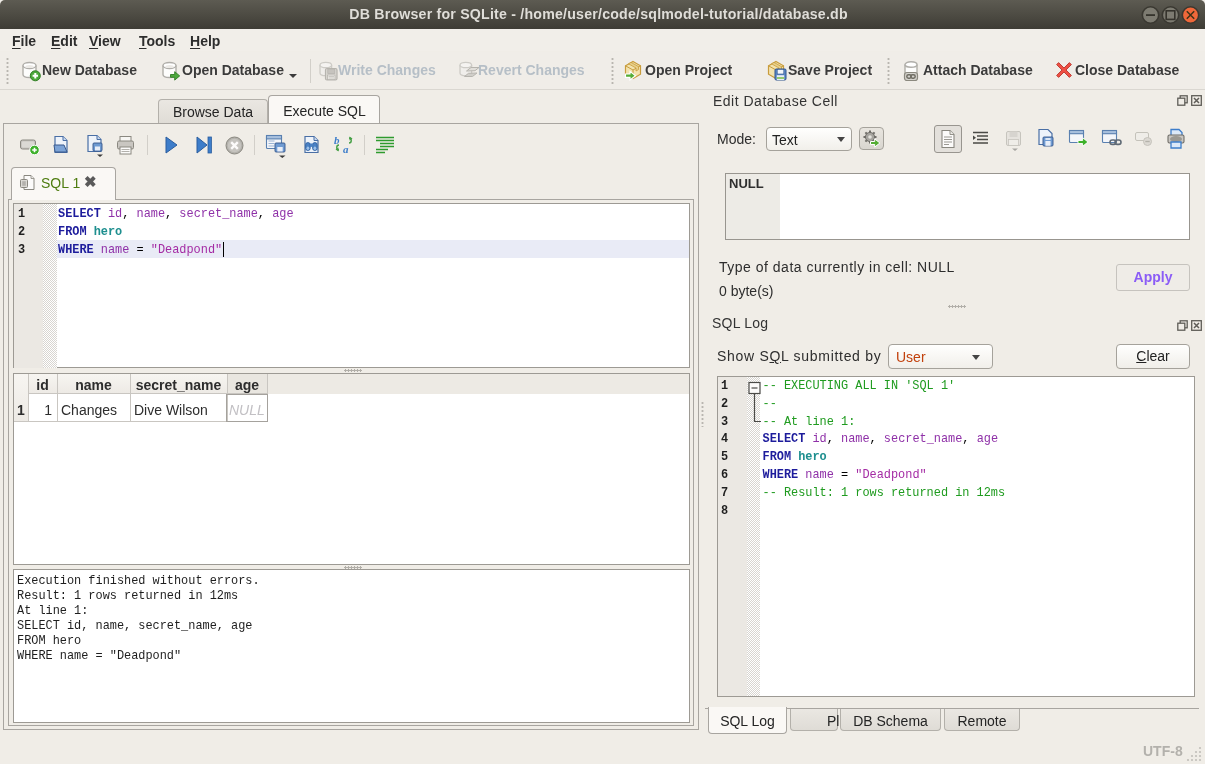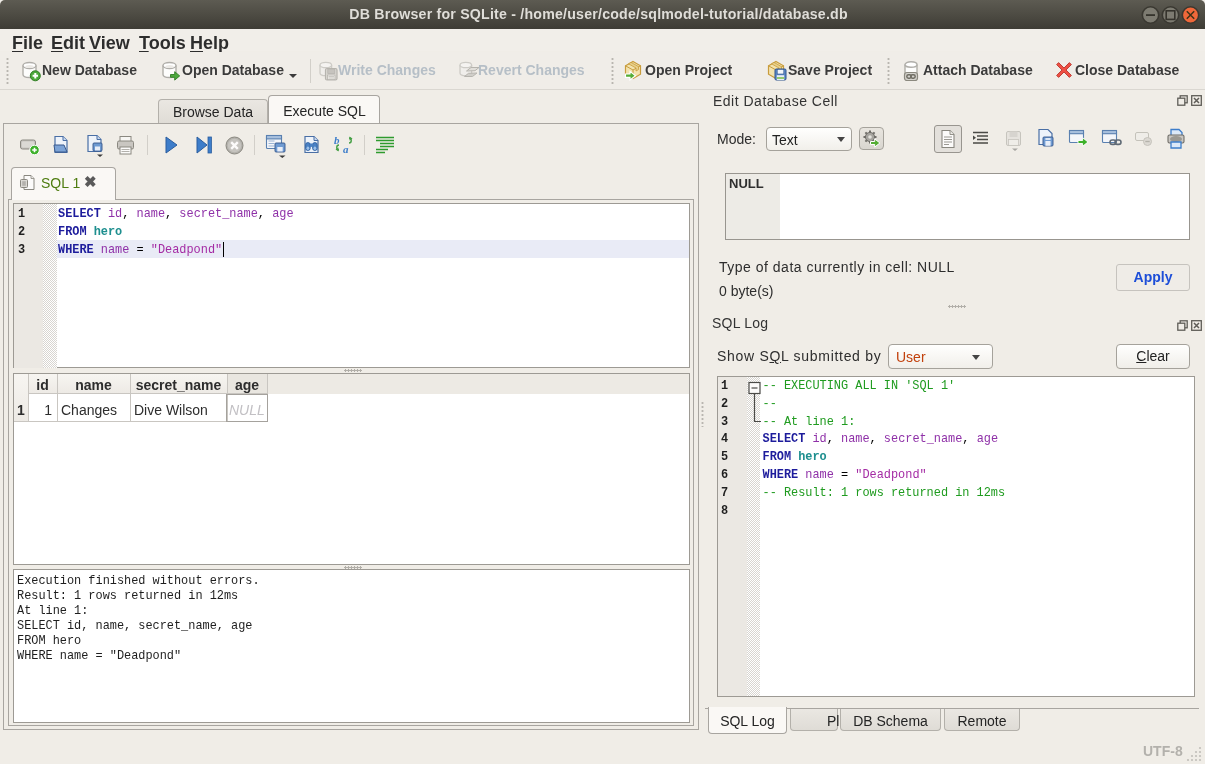--- a/index.html
+++ b/index.html
@@ -6,21 +6,21 @@
   #win{position:relative;width:1205px;height:764px;background:#F0EDE7;overflow:hidden;
        font-family:"Liberation Sans",sans-serif;}
   .abs{position:absolute;}
   .mono{font-family:"Liberation Mono",monospace;}
   
   #titlebar{left:0;top:0;width:1205px;height:29px;border-radius:5px 5px 0 0;}
   #title-text{left:-4px;top:6px;width:1205px;text-align:center;color:#dfddd8;
     font-size:14.2px;font-weight:bold;letter-spacing:0.2px;}
   
   #menubar{left:0;top:29px;width:1205px;height:22px;background:#F1EEE9;}
-  .menuitem{top:33px;font-size:18px;color:#2d2d2d;font-weight:600;}
+  .menuitem{top:33px;font-size:14px;color:#2d2d2d;font-weight:600;}
   .menuitem u{text-decoration-thickness:1px;text-underline-offset:2px;}
   
   #toolbar{left:0;top:52px;width:1205px;height:38px;background:#F0EDE8;
     border-bottom:1px solid #DAD7D1;box-sizing:border-box;}
   .tbtext{top:62px;font-size:14px;color:#3b3b3b;font-weight:600;}
   .tbtext.dis{color:#b6bfc7;}
   .tbsep{top:59px;width:1px;height:24px;background:#D2CFC9;}
   .tbhandle{top:57px;width:3px;height:28px;
     background-image:radial-gradient(circle,#b9b6b0 1px,transparent 1.2px);
     background-size:3px 4px;}
@@ -355,21 +355,21 @@
   <div class="abs" style="left:701px;top:401px;width:3px;height:26px;
     background-image:radial-gradient(circle,#b9b6b0 1px,transparent 1.2px);background-size:3px 4px;"></div>
 
   <div class="abs" style="left:725px;top:173px;width:465px;height:67px;border:1px solid #98958F;background:#fff;box-sizing:border-box;">
     <div class="abs" style="left:0;top:0;width:54px;height:65px;background:#EDEBE6;"></div>
     <div class="abs" style="left:3px;top:2px;font-size:13px;font-weight:bold;color:#2f2f2f;">NULL</div>
   </div>
   <div class="abs" style="left:719px;top:259px;font-size:14px;letter-spacing:0.5px;color:#2d2d2d;">Type of data currently in cell: NULL</div>
   <div class="abs" style="left:719px;top:283px;font-size:14px;color:#2d2d2d;">0 byte(s)</div>
   <div class="abs" style="left:1116px;top:264px;width:74px;height:27px;border:1px solid #C6C3BE;border-radius:3px;
-     background:#EFECE7;box-sizing:border-box;text-align:center;font-size:14px;color:#1d4ed8;font-weight:600;line-height:25px;">Apply</div>
+     background:#EFECE7;box-sizing:border-box;text-align:center;font-size:14px;color:#8b5cf6;font-weight:600;line-height:25px;">Apply</div>
 
   <div class="abs" style="left:712px;top:315px;font-size:14px;letter-spacing:0.2px;color:#333;">SQL Log</div>
   <div class="abs" style="left:717px;top:348px;font-size:14px;letter-spacing:0.7px;color:#2d2d2d;">Show S<u>Q</u>L submitted by</div>
   <div class="abs" style="left:888px;top:344px;width:105px;height:25px;border:1px solid #A5A29B;border-radius:4px;
      background:linear-gradient(#FFFFFE,#F1EFEA);box-sizing:border-box;"></div>
   <div class="abs" style="left:896px;top:349px;font-size:14px;color:#c2410c;">User</div>
   <div class="abs" style="left:972px;top:355px;width:0;height:0;border-left:4px solid transparent;border-right:4px solid transparent;border-top:5px solid #444;"></div>
   <div class="abs" style="left:1116px;top:344px;width:74px;height:25px;border:1px solid #A5A29B;border-radius:4px;
      background:linear-gradient(#FFFFFE,#F0EEE9);box-sizing:border-box;text-align:center;font-size:14px;color:#222;line-height:23px;"><u>C</u>lear</div>
 

